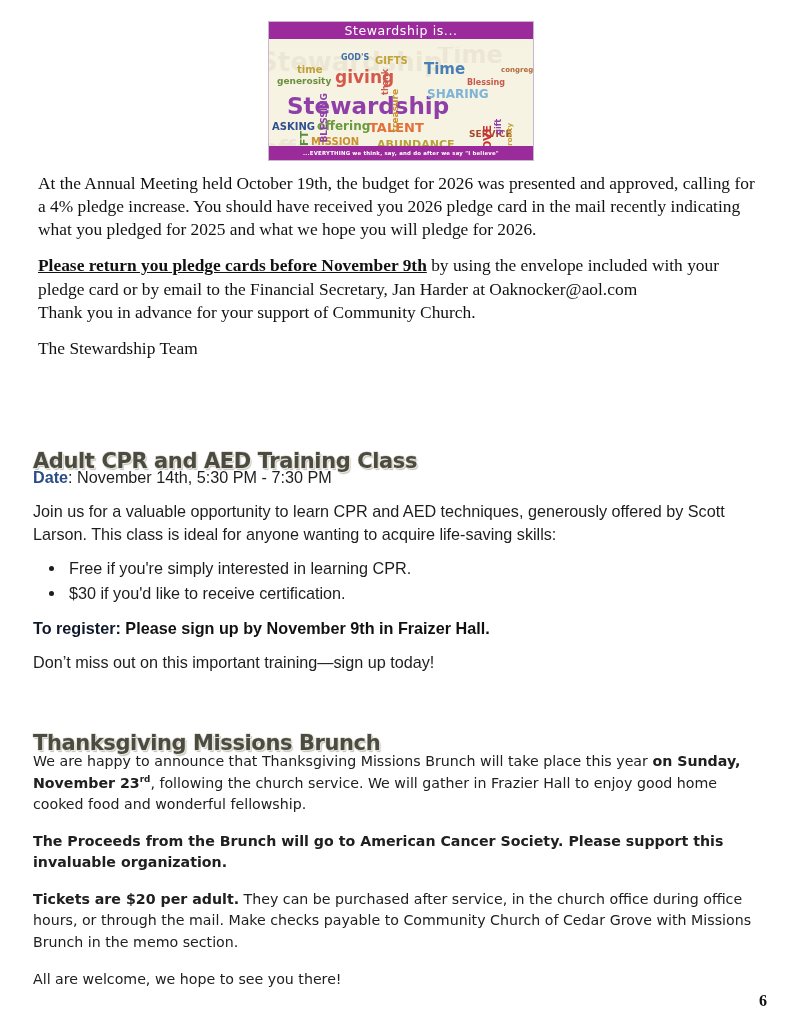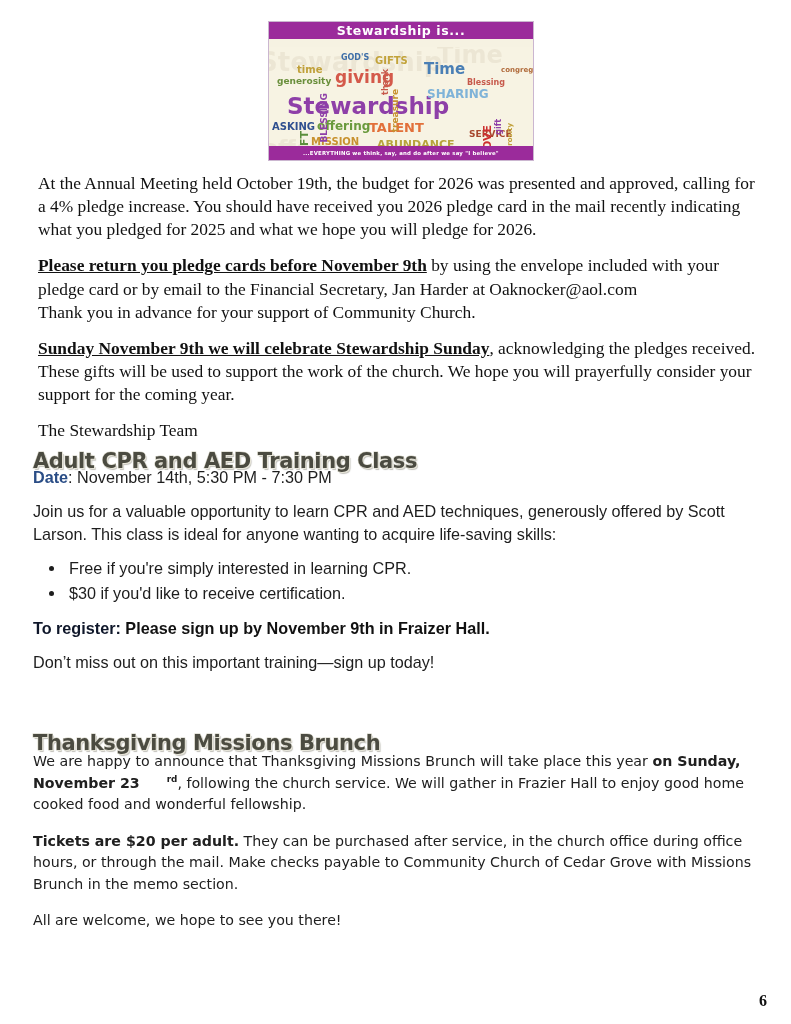--- a/index.html
+++ b/index.html
@@ -33,21 +33,21 @@
     box-sizing: border-box;
     background: #f6f2e2;
     overflow: hidden;
   }
   .wc-banner {
     position: absolute;
     left: 0; right: 0;
     height: 17px;
     background: #9b2b9b;
     color: #ffffff;
-    font-weight: bold;
+    font-weight: normal;
     font-size: 12.5px;
     letter-spacing: 0.6px;
     display: flex;
     align-items: center;
     justify-content: center;
     font-family: "DejaVu Sans", sans-serif;
   }
   .wc-banner.top { top: 0; }
   .wc-banner.bottom {
     bottom: 0;
@@ -147,21 +147,20 @@
     font-size: 14.2px;
     line-height: 1.52;
     color: #202020;
   }
   .hum-block p { margin: 0 0 15px 0; }
   .hum-block b { font-weight: bold; }
   sup {
     font-size: 0.62em;
     vertical-align: super;
     line-height: 0;
-    margin-left: 27px;
   }
 
   
   .page-number {
     position: absolute;
     right: 24px;
     bottom: 14px;
     font-family: "Liberation Serif", serif;
     font-weight: bold;
     font-size: 16px;
@@ -209,40 +208,40 @@
         <span class="wc-word" style="left: 238px; top: 76px; font-size: 7px; color: rgb(192, 160, 57); transform: rotate(-90deg) translateX(-100%);">generosity</span>
       </div>
     <div class="wc-banner bottom">
       <span>...EVERYTHING we think, say, and do after we say "I believe"</span>
     </div>
   </div>
 
   <div class="serif-block" style="top:172px;">
     <p>At the Annual Meeting held October 19th, the budget for 2026 was presented and approved, calling for a 4% pledge increase. You should have received you 2026 pledge card in the mail recently indicating what you pledged for 2025 and what we hope you will pledge for 2026.</p>
     <p><span class="u-bold">Please return you pledge cards before November 9th</span><span> by using the envelope included with your pledge card or by email to the Financial Secretary, Jan Harder at Oaknocker@aol.com</span><br><span>Thank you in advance for your support of Community Church.</span></p>
-    <p><span class="u-bold">Sunday November 9th we will celebrate Stewardship Sunday</span><span>, acknowledging the pledges received. These gifts will be used to support the work of the church. We hope you will prayerfully consider your support for the coming year.</span></p>
     <p>The Stewardship Team</p>
   </div>
 
   <h2 class="fancy-head" style="top:432px;">Adult CPR and AED Training Class</h2>
 
   <div class="sans-block" style="top:466px;">
     <p class="kv-line"><span class="kv-label">Date</span><span>: November 14th, 5:30 PM - 7:30 PM</span></p>
     <p>Join us for a valuable opportunity to learn CPR and AED techniques, generously offered by Scott Larson. This class is ideal for anyone wanting to acquire life-saving skills:</p>
     <ul class="bullets">
       <li>Free if you're simply interested in learning CPR.</li>
       <li>$30 if you'd like to receive certification.</li>
     </ul>
     <p><span class="blue-bold">To register:</span><span class="blk-bold"> Please sign up by November 9th in Fraizer Hall.</span></p>
     <p>Don’t miss out on this important training—sign up today!</p>
   </div>
 
   <h2 class="fancy-head" style="top:714px;">Thanksgiving Missions Brunch</h2>
 
   <div class="hum-block" style="top:751px;">
     <p><span>We are happy to announce that Thanksgiving Missions Brunch will take place this year </span><b><span>on Sunday, November 23</span><sup>rd</sup></b><span>, following the church service. We will gather in Frazier Hall to enjoy good home cooked food and wonderful fellowship.</span></p>
+    <p><b>The Proceeds from the Brunch will go to American Cancer Society. Please support this invaluable organization.</b></p>
     <p><b>Tickets are $20 per adult.</b><span> They can be purchased after service, in the church office during office hours, or through the mail. Make checks payable to Community Church of Cedar Grove with Missions Brunch in the memo section.</span></p>
     <p>All are welcome, we hope to see you there!</p>
   </div>
 
   <div class="page-number">6</div>
 
 </div>
 
 </body></html>

